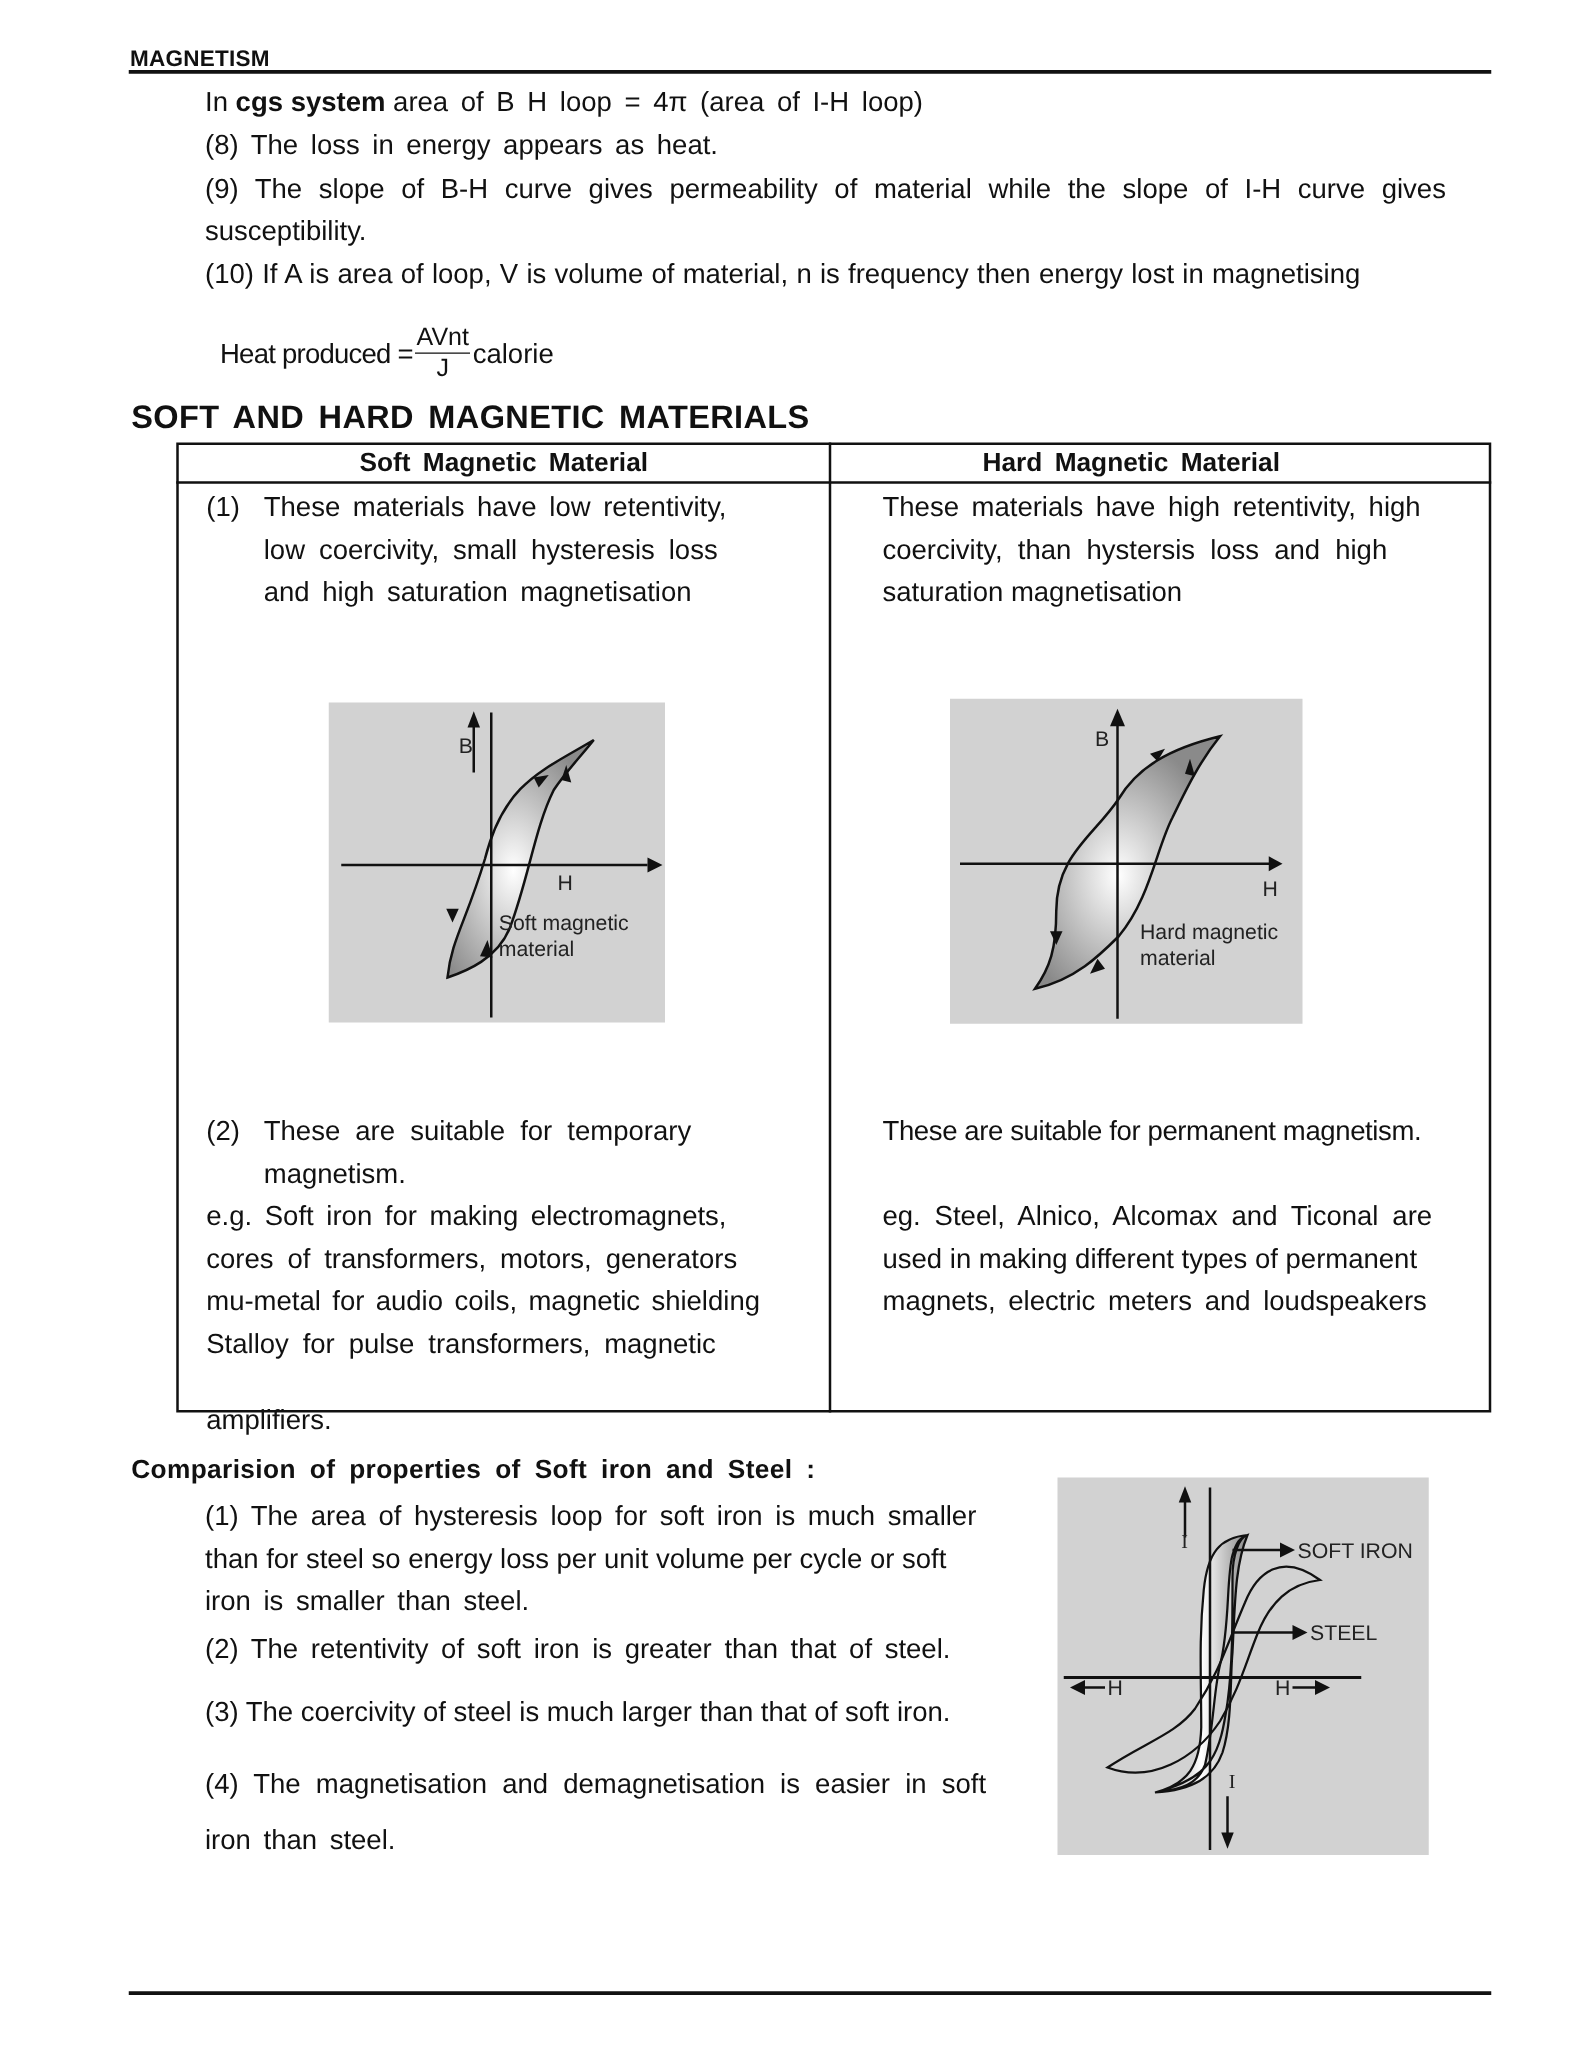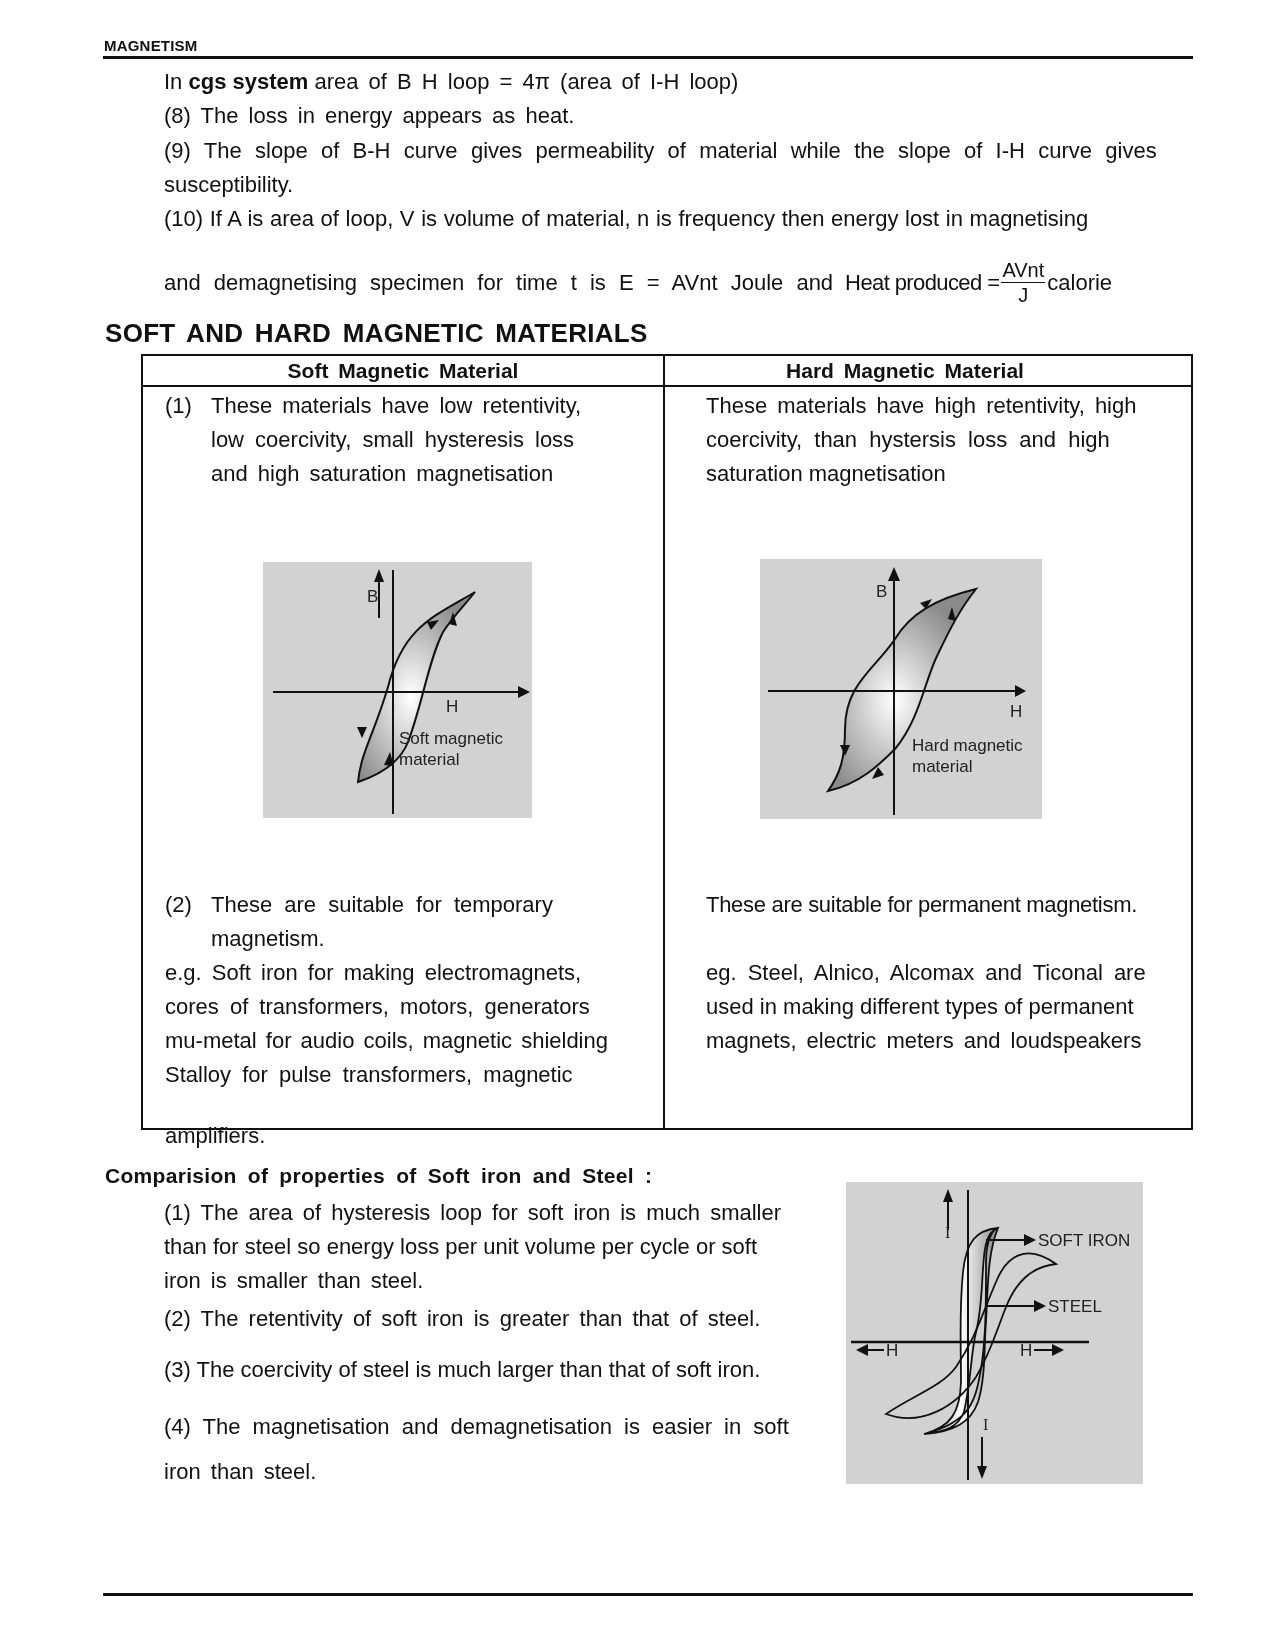--- a/index.html
+++ b/index.html
@@ -1,21 +1,21 @@
 <!DOCTYPE html>
 <html><head>
 <meta charset="utf-8">
 <style>
   html, body { margin:0; padding:0; background:#ffffff; }
   body { width:1275px; height:1650px; position:relative; overflow:hidden;
          font-family:"Liberation Sans", sans-serif; color:#111; }
   .abs { position:absolute; white-space:nowrap; }
   .txt { font-size:22px; line-height:34px; }
   .just { display:flex; justify-content:space-between; white-space:nowrap; }
-  .hdr { font-size:15px; font-weight:bold; letter-spacing:0.2px; }
+  .hdr { font-size:18px; font-weight:bold; letter-spacing:0.2px; }
   .rule { position:absolute; background:#111; }
   .bold { font-weight:bold;text-align:right; }
   .sec { font-size:26px; font-weight:bold; letter-spacing:0.3px; }
   .tb { position:absolute; border:2px solid #111; box-sizing:border-box; }
   .fig { position:absolute; background:#d2d2d2; }
   .fig svg { position:absolute; left:0; top:0; width:100%; height:100%; }
   .figlab { font-family:"Liberation Sans", sans-serif; font-size:17px; fill:#222; }
   .frac { display:inline-flex; flex-direction:column; align-items:center; vertical-align:middle; font-size:20px; line-height:24px; margin:0 2px; }
   .frac .num { border-bottom:1.5px solid #111; padding:0 1px; }
 </style>
@@ -30,21 +30,20 @@
   <span class="bold">cgs system</span>
   <span style="word-spacing:4px;">area of B H loop = 4π (area of I-H loop)</span>
 </div>
 <div class="abs txt" style="left:164px;top:99px;word-spacing:4px;">(8) The loss in energy appears as heat.</div>
 <div class="abs txt just" style="left:164px;top:134px;width:1001px;">
   <span style="word-spacing:7.2px;">(9) The slope of B-H curve gives permeability of material while the slope of I-H curve gives</span>
 </div>
 <div class="abs txt" style="left:164px;top:168px;">susceptibility.</div>
 <div class="abs txt" style="left:164px;top:202px;word-spacing:0.5px;">(10) If A is area of loop, V is volume of material, n is frequency then energy lost in magnetising</div>
 <div class="abs txt" style="left:164px;top:258px;display:flex;align-items:center;white-space:nowrap;">
-  <span style="word-spacing:7px;">and demagnetising specimen for time t is E = AVnt Joule and</span>
   <span style="display:inline-block;width:12px;"></span>
   <span style="letter-spacing:-0.6px;">Heat produced =</span>
   <span class="frac">
     <span class="num">AVnt</span>
     <span>J</span>
   </span>
   <span>calorie</span>
 </div>
 
 <div class="abs sec" style="left:105px;top:318px;word-spacing:4px;">SOFT AND HARD MAGNETIC MATERIALS</div>

